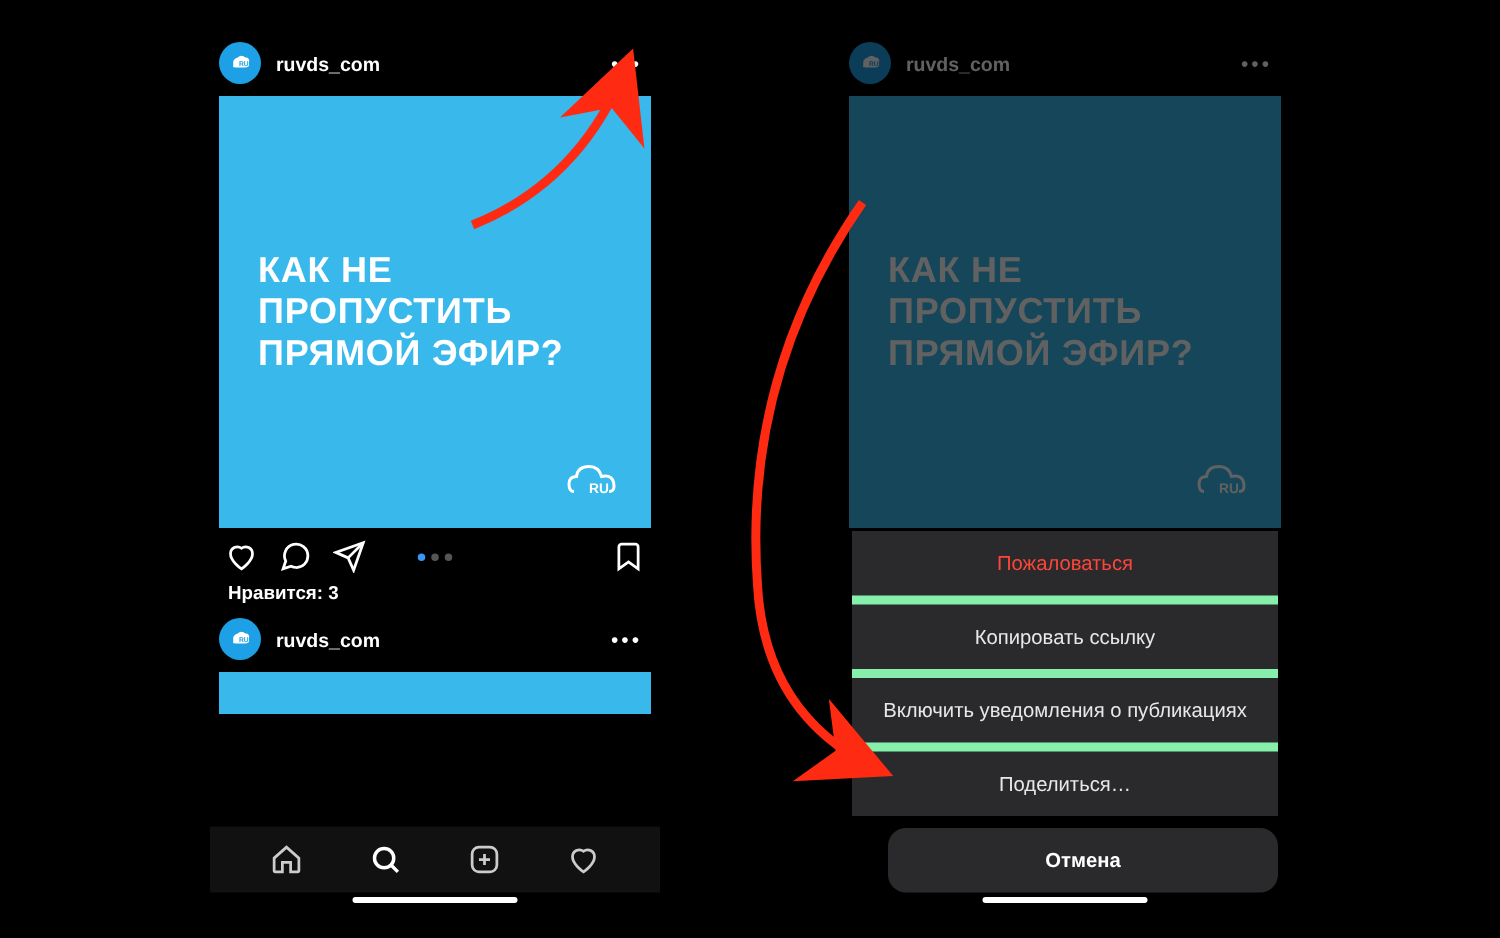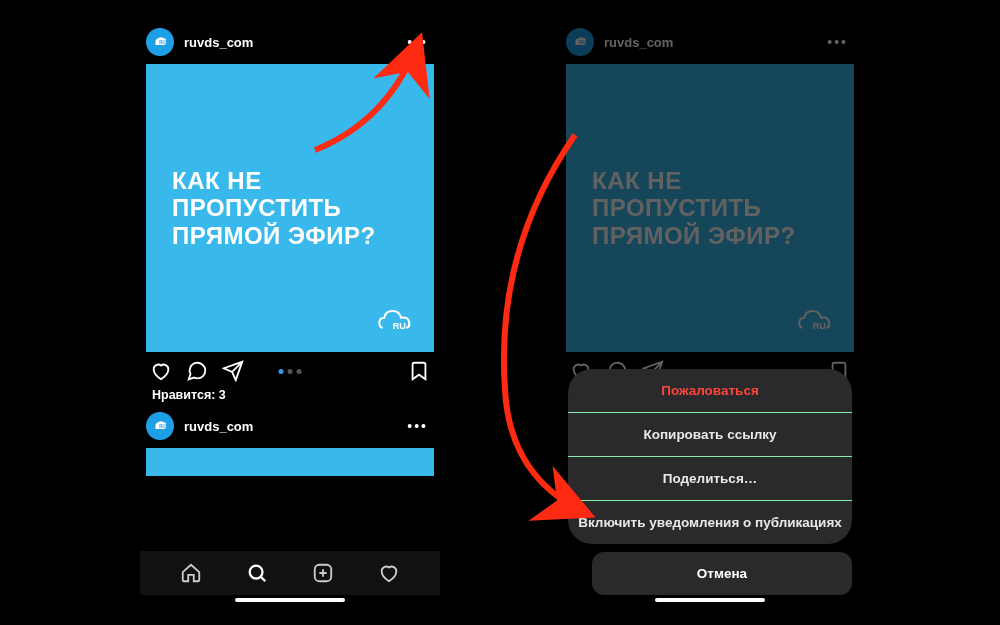--- a/index.html
+++ b/index.html
@@ -120,30 +120,29 @@
     position: absolute;
     inset: 0;
     background: rgba(0,0,0,0.62);
   }
   .sheet-wrap {
     position: absolute;
     bottom: 10px; left: 8px; right: 8px;
   }
   .sheet {
     background: #2a2a2c;
-    border-radius: 24px;
+    border-radius: 0;
     overflow: hidden;
     margin-bottom: 8px;
-    font-weight: bold;
   }
   .sheet-item {
     text-align: center;
     font-size: 13.5px;
     padding: 14px 8px;
-    border-top: 1px solid #86efac;
+    border-top: 6px solid #86efac;
     color: #e8e8e8;
     cursor: pointer;
   }
   .sheet-item:first-child { border-top: none; }
   .sheet-item.danger { color: #ff453a; }
   .sheet-cancel {
     background: #2a2a2c;
     border-radius: 12px;
     text-align: center;
     font-size: 13.5px;
@@ -303,22 +302,22 @@
         </svg>
       </div>
   </div>
 
   <div class="dim"></div>
 
   <div class="sheet-wrap">
     <div class="sheet">
       <div class="sheet-item danger">Пожаловаться</div>
       <div class="sheet-item">Копировать ссылку</div>
+      <div class="sheet-item">Включить уведомления о публикациях</div>
       <div class="sheet-item">Поделиться…</div>
-      <div class="sheet-item">Включить уведомления о публикациях</div>
     </div>
     <div class="sheet-cancel">Отмена</div>
   </div>
 
   <div class="home-indicator"></div>
 </div>
 
 <div class="arrow" style="left:300px; top:20px; width:170px; height:140px;">
   <svg width="170" height="140">
     <defs>

